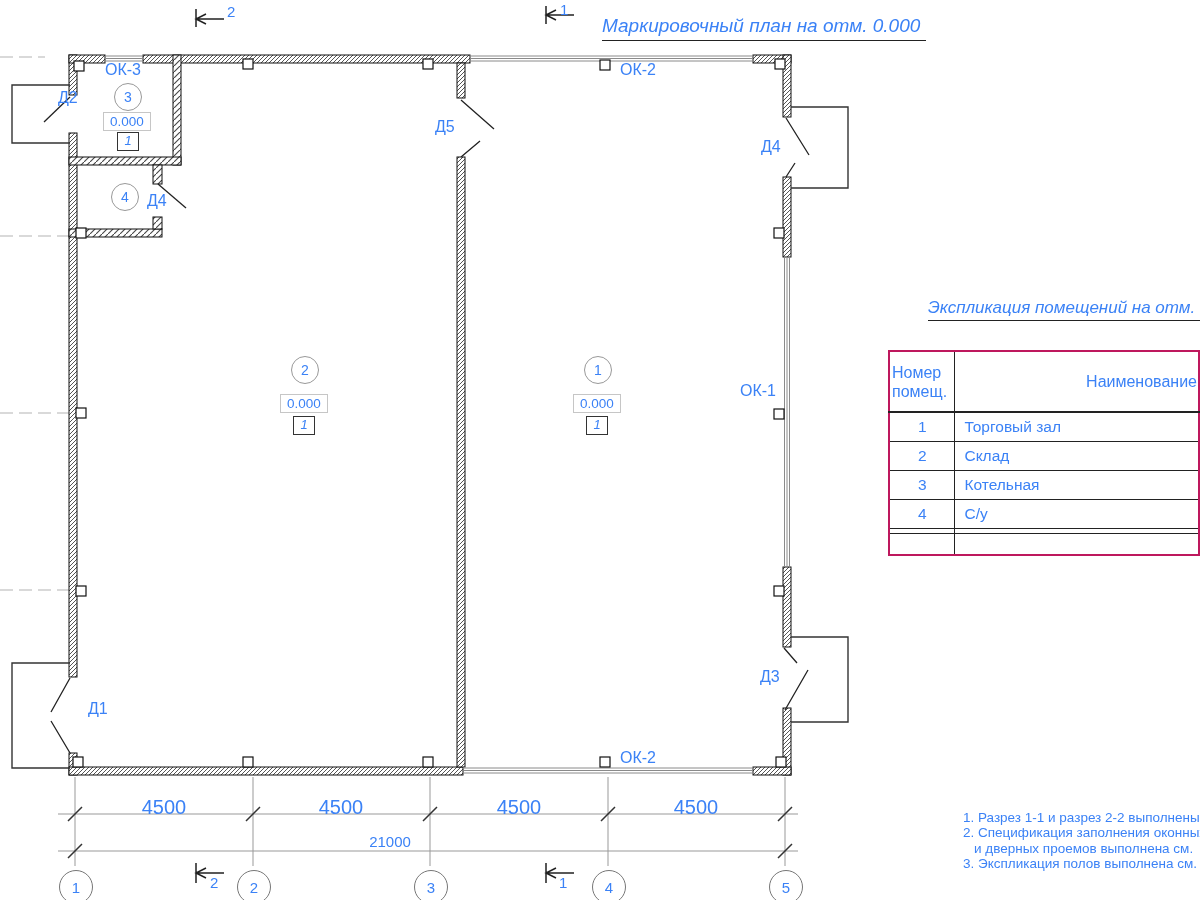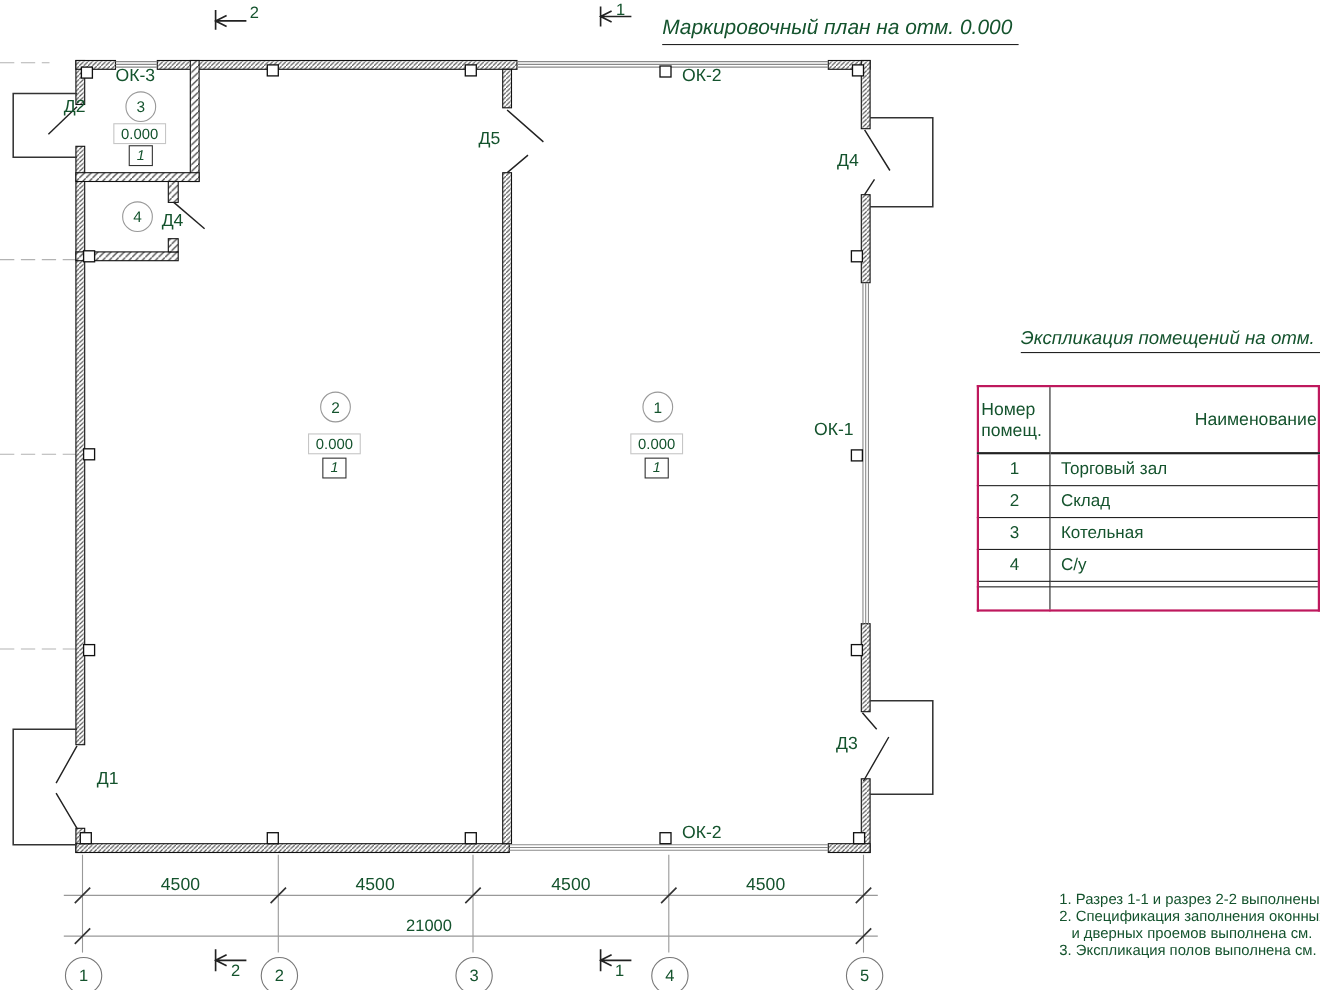--- a/index.html
+++ b/index.html
@@ -1,32 +1,32 @@
 <!DOCTYPE html>
 <html><head>
 <meta charset="utf-8">
 <style>
   html,body{margin:0;padding:0;background:#fff}
   .canvas{position:relative;width:1200px;height:900px;background:#fff;overflow:hidden;
-          font-family:"Liberation Sans",sans-serif;color:#14532d}
+          font-family:"Liberation Sans",sans-serif;color:#3b82f6}
   .canvas>svg{position:absolute;left:0;top:0}
   .lbl{position:absolute;font-size:16px;white-space:nowrap}
   .title{position:absolute;left:602px;top:15px;font-size:19px;font-style:italic;
          border-bottom:1.5px solid #222;padding:0 6px 3px 0;white-space:nowrap}
   .tbl-title{position:absolute;left:928px;top:298px;font-size:17px;font-style:italic;
          border-bottom:1.5px solid #222;padding-bottom:2px;white-space:nowrap}
   .circle{position:absolute;width:26px;height:26px;border:1px solid #999;border-radius:50%;
           display:flex;align-items:center;justify-content:center;font-size:14px}
   .bubble{position:absolute;width:32px;height:32px;border:1px solid #777;border-radius:50%;
           display:flex;align-items:center;justify-content:center;font-size:15px;background:#fff}
   .elev{position:absolute;width:46px;height:17px;border:1px solid #c6c6c6;font-size:13.5px;
         text-align:center;line-height:17px;background:#fff}
   .floor{position:absolute;width:20px;height:17px;border:1.5px solid #333;font-size:13px;
          font-style:italic;text-align:center;line-height:16px;background:#fff}
-  .dim{position:absolute;font-size:16px;transform:translateX(-50%);white-space:nowrap}
+  .dim{position:absolute;font-size:20px;transform:translateX(-50%);white-space:nowrap}
   .dim.total{font-size:15px}
   .secnum{position:absolute;font-size:15px}
   table.legend{position:absolute;left:888px;top:350px;border-collapse:collapse;
                border:2px solid #be185d;background:#fff}
   table.legend th,table.legend td{border:1px solid #222;font-weight:normal;font-size:15.5px;vertical-align:middle}
   table.legend th{border-bottom:2px solid #222;height:55px;font-size:16px}
   table.legend td.num{width:64px;text-align:center;height:26px}
   table.legend td.nam{width:318px;text-align:left;padding-left:9px}
   table.legend th.hnum{width:64px;text-align:left;padding:2px 2px;line-height:19px}
   table.legend th.hnam{width:318px;text-align:right}

